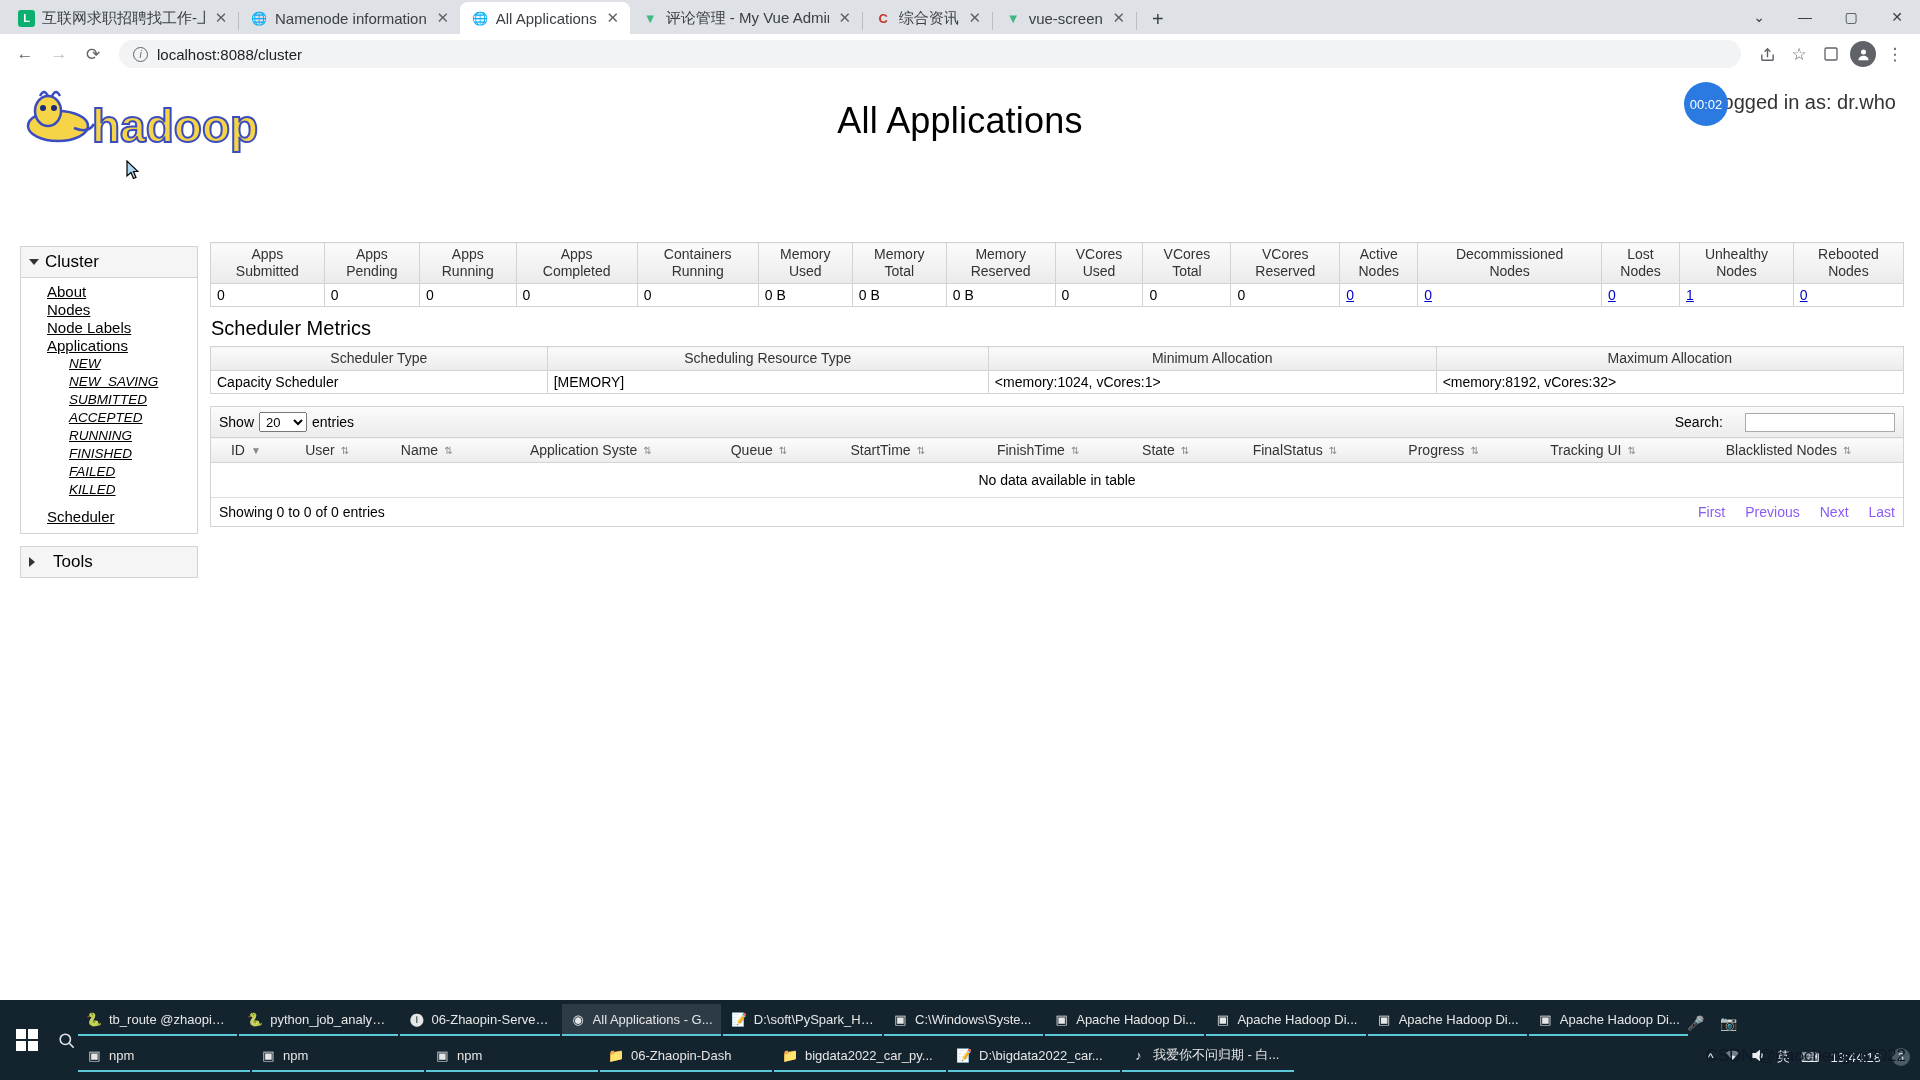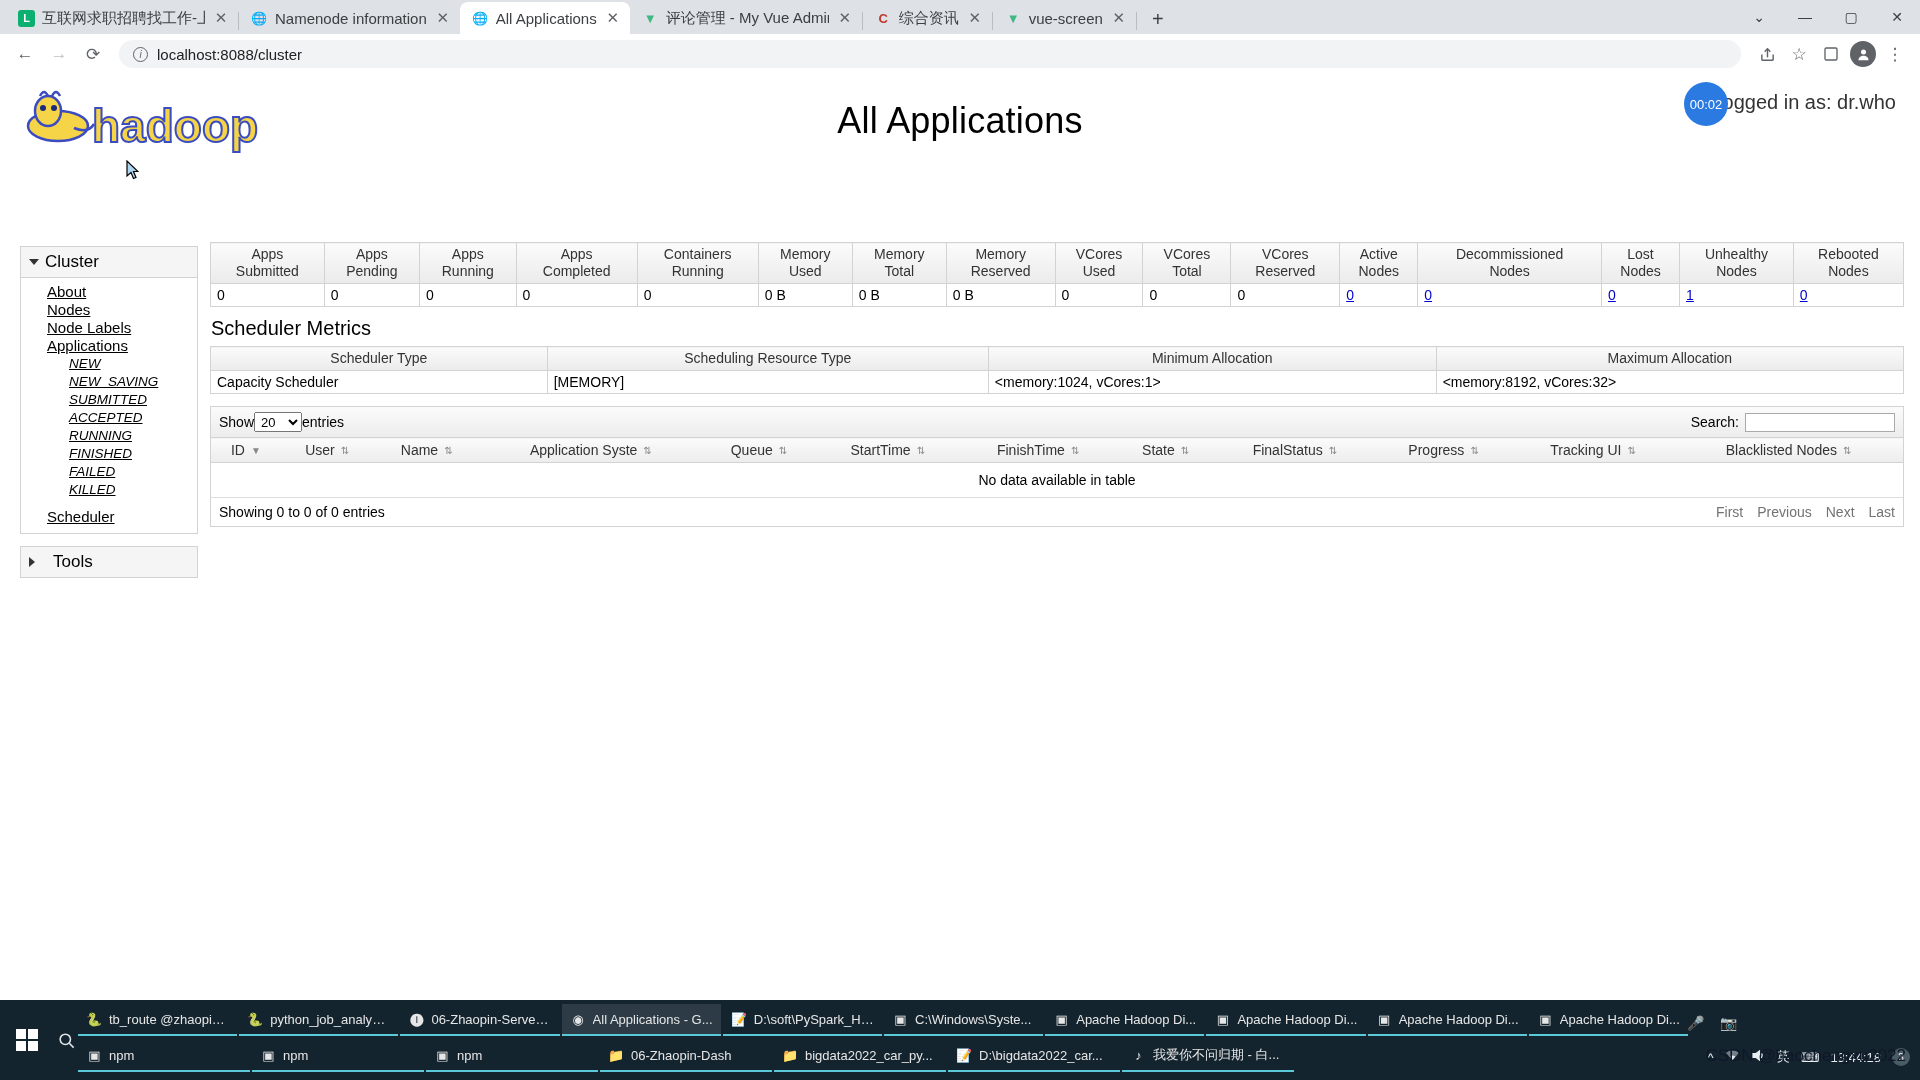--- a/index.html
+++ b/index.html
@@ -80,34 +80,34 @@
   }
   table.htable td { border: 1px solid #d3d3d3; padding: 3px 6px; color: #000; background: #fff; }
   table.htable td.num { text-align: left; }
   table.htable td a { color: #0000cc; text-decoration: underline; }
 
   .gap { height: 10px; }
 
   
   .dt-wrap { border: 1px solid #d3d3d3; margin-top: 2px; }
   .dt-top { background: linear-gradient(#fbfbfb,#ececec); padding: 6px 8px; display: flex; align-items: center; font-size: 14px; height: 30px; }
-  .dt-length { display: flex; align-items: center; }
+  .dt-length { display: flex; align-items: center; gap: 5px; }
   .dt-length select { font-size: 13px; padding: 0 2px; height: 20px; }
-  .dt-filter { margin-left: auto; display: flex; align-items: center; gap: 6px; }
+  .dt-filter { margin-left: auto; display: flex; align-items: center; gap: 22px; }
   .dt-filter input { width: 150px; height: 19px; border: 1px solid #aaa; font-size: 13px; padding: 0 3px; }
   table.dt { border-collapse: collapse; width: 100%; font-size: 14px; }
   table.dt th {
     background: linear-gradient(#fbfbfb,#ececec); border: 1px solid #d3d3d3; border-left: none; border-right: none;
     border-top: 1px solid #d3d3d3; font-weight: normal; color: #333; padding: 4px 6px; text-align: center; position: relative;
   }
   table.dt th .sortico { font-size: 10px; color: #888; margin-left: 6px; vertical-align: 1px; }
   table.dt td.empty { text-align: center; padding: 9px; color: #000; border: none; }
   .dt-bot { display: flex; align-items: center; font-size: 14px; padding: 6px 8px; background: #fff; border-top: 1px solid #ddd; }
   .dt-info { color: #000; }
-  .dt-paging { margin-left: auto; display: flex; gap: 14px; color: #737373; }
+  .dt-paging { margin-left: auto; display: flex; gap: 20px; color: #8b5cf6; }
 
   
   .taskbar { position: absolute; left: 0; top: 1000px; width: 1920px; height: 80px; background: #14242e; color: #fff; }
   .tb-rows { position: absolute; left: 78px; top: 0; right: 230px; height: 80px; display: flex; flex-direction: column; }
   .tb-row { height: 32px; display: flex; align-items: stretch; margin-top: 4px; }
   .tb-item {
     width: 172px; display: flex; align-items: center; gap: 6px; padding: 0 8px; font-size: 13px;
     color: #e6e6e6; border-bottom: 2px solid #5bc8d8; margin-right: 2px; overflow: hidden; white-space: nowrap;
   }
   .tb-item.active { background: #2c3b45; }

